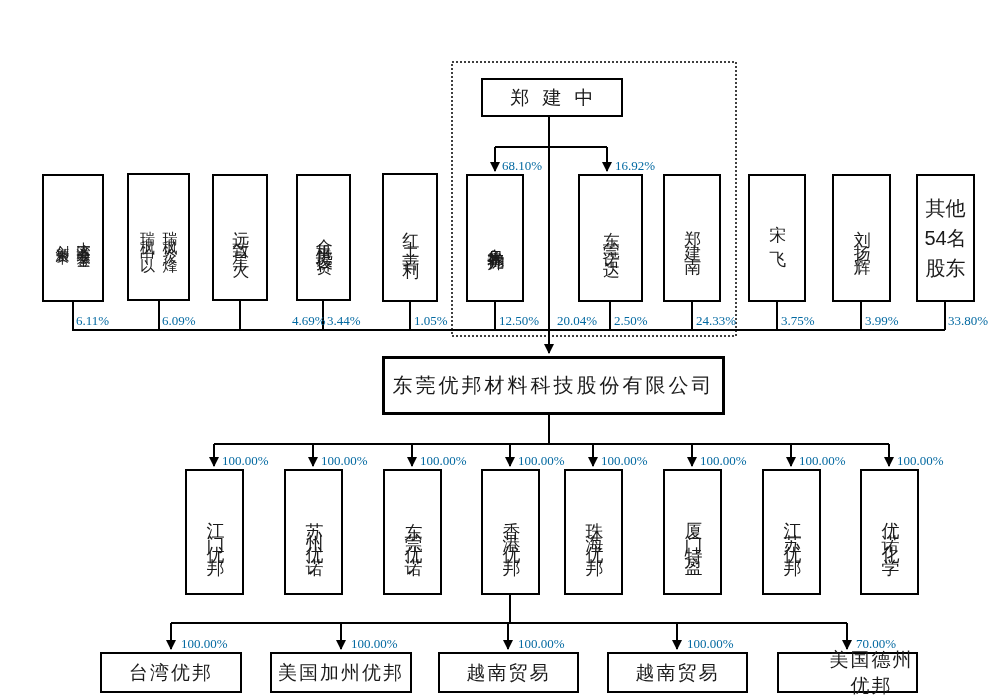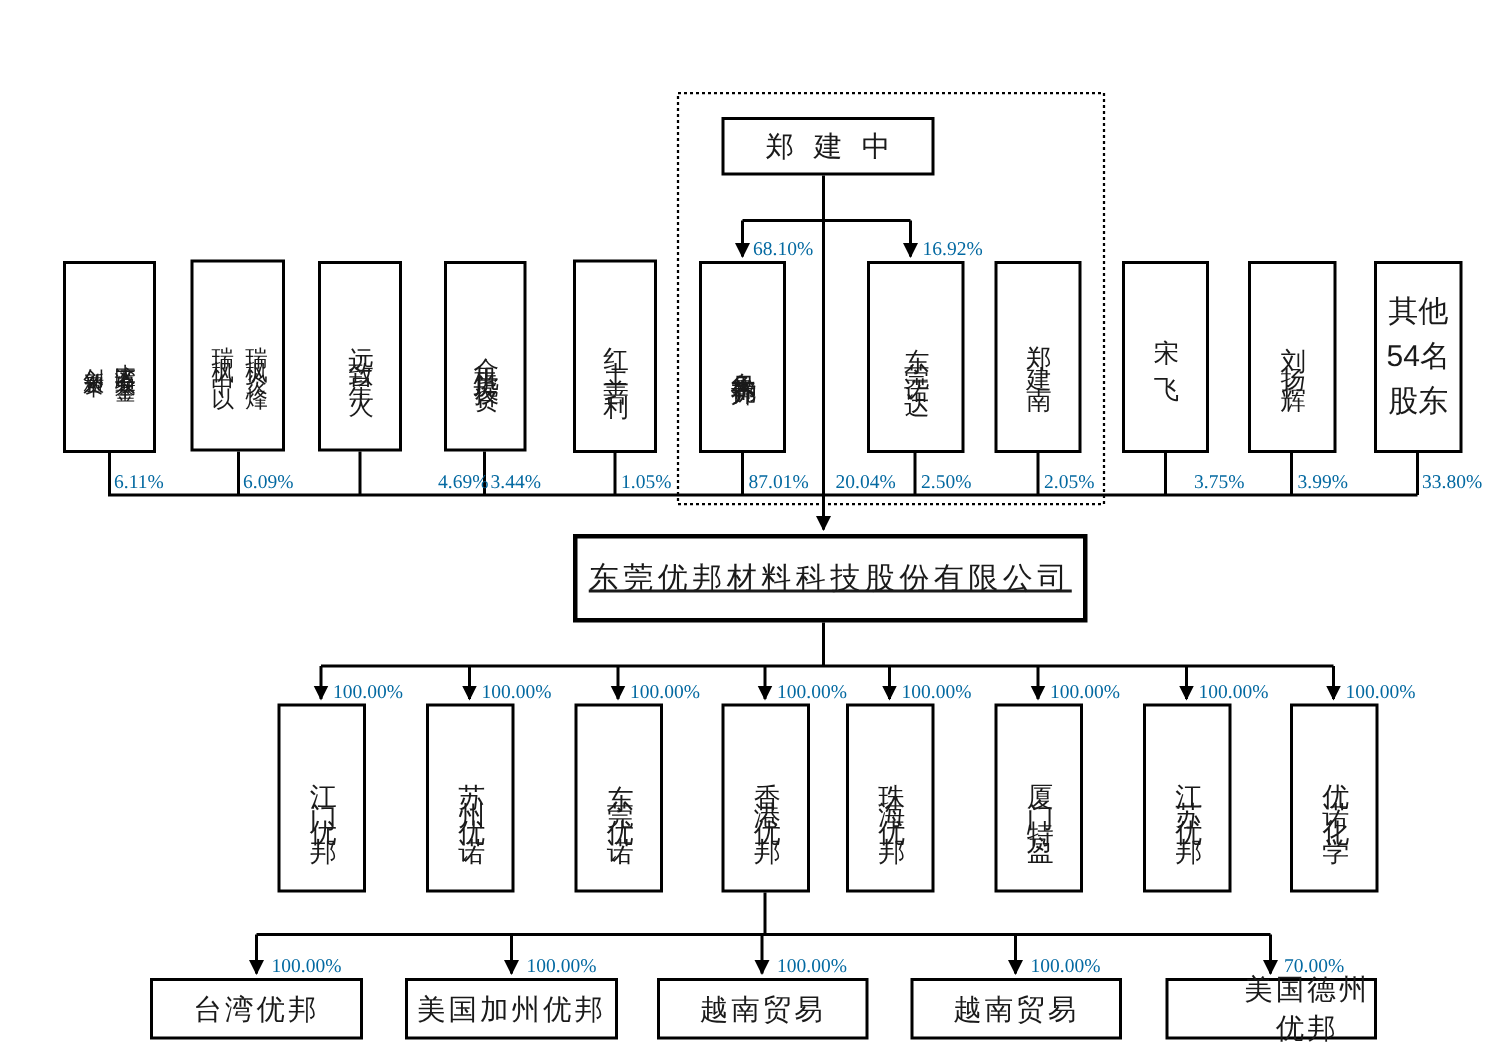--- a/index.html
+++ b/index.html
@@ -114,28 +114,28 @@
   <div class="box vt sp-3" style="left:832px;top:174px;width:59px;height:128px;">刘扬辉</div>
   <div class="box hz3" style="left:916px;top:174px;width:59px;height:128px;">其他
 54名
 股东</div>
 
   <div class="pct" style="left:76px;top:313px;">6.11%</div>
   <div class="pct" style="left:162px;top:313px;">6.09%</div>
   <div class="pct" style="left:244px;top:313px;margin-left:48px;">4.69%</div>
   <div class="pct" style="left:327px;top:313px;">3.44%</div>
   <div class="pct" style="left:414px;top:313px;">1.05%</div>
-  <div class="pct" style="left:499px;top:313px;">87.01%</div>
+  <div class="pct" style="left:499px;top:313px;">12.50%</div>
   <div class="pct" style="left:614px;top:313px;">2.50%</div>
-  <div class="pct" style="left:696px;top:313px;">2.05%</div>
-  <div class="pct" style="left:781px;top:313px;margin-left:15px;">3.75%</div>
+  <div class="pct" style="left:696px;top:313px;">24.33%</div>
+  <div class="pct" style="left:781px;top:313px;">3.75%</div>
   <div class="pct" style="left:865px;top:313px;">3.99%</div>
   <div class="pct" style="left:948px;top:313px;">33.80%</div>
 
-  <div class="box company" style="left:382px;top:356px;width:343px;height:59px;text-decoration:underline;">东莞优邦材料科技股份有限公司</div>
+  <div class="box company" style="left:382px;top:356px;width:343px;height:59px;">东莞优邦材料科技股份有限公司</div>
 
   <div class="pct" style="left:222px;top:453px;">100.00%</div>
   <div class="pct" style="left:321px;top:453px;">100.00%</div>
   <div class="pct" style="left:420px;top:453px;">100.00%</div>
   <div class="pct" style="left:518px;top:453px;">100.00%</div>
   <div class="pct" style="left:601px;top:453px;">100.00%</div>
   <div class="pct" style="left:700px;top:453px;">100.00%</div>
   <div class="pct" style="left:799px;top:453px;">100.00%</div>
   <div class="pct" style="left:897px;top:453px;">100.00%</div>
 

